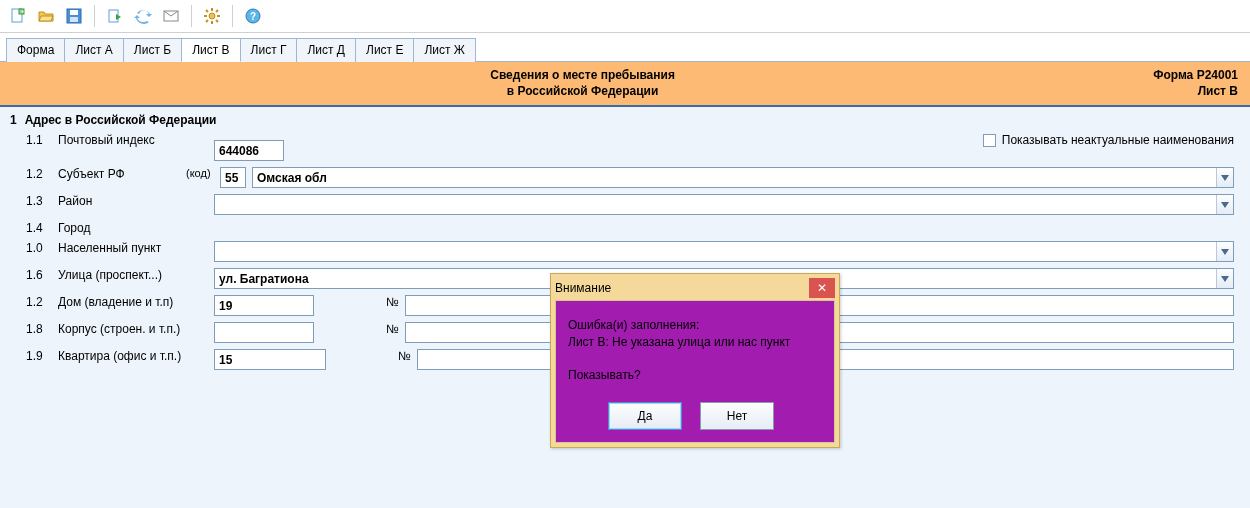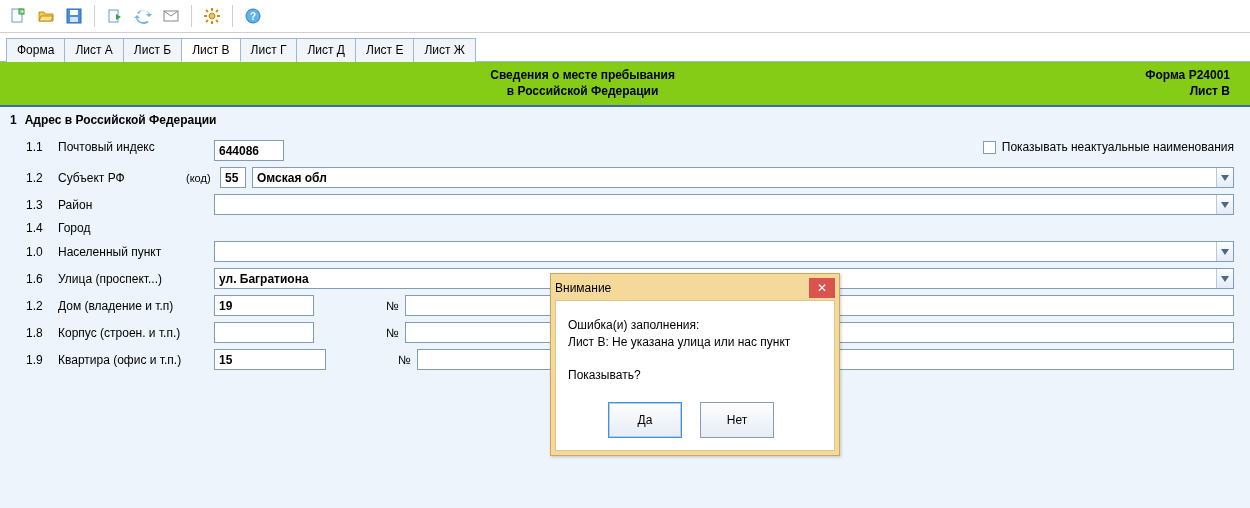--- a/index.html
+++ b/index.html
@@ -48,44 +48,44 @@
     top: 1px;
     margin-right: -1px;
   }
   .tab.active {
     background: #fff;
     border-bottom: 1px solid #fff;
     z-index: 2;
   }
   
   .page-header {
-    background: #84cc16;
+    background: #fdba74;
     border-bottom: 2px solid #3b6ea5;
-    padding: 6px 20px;
+    padding: 6px 12px;
     display: flex;
     align-items: flex-end;
   }
   .page-header .center {
     flex: 1; text-align: center; font-weight: bold; line-height: 1.3;
   }
   .page-header .right {
     text-align: right; font-weight: bold; line-height: 1.3;
   }
   
   .section-title {
     font-weight: bold;
     padding: 6px 10px 6px 10px;
     display:flex; gap:8px;
   }
   .form-area {
     padding: 0 16px 0 26px;
   }
   .row {
     display: flex;
-    align-items: center;
+    align-items: flex-start;
     margin-bottom: 6px;
     gap: 6px;
   }
   .row .num { width: 26px; }
   .row .label { width: 150px; }
   .row .codelbl { width: 28px; font-size:11px; }
   input.text, .combo {
     border: 1px solid #7f9db9;
     background: #fff;
     height: 21px;
@@ -129,30 +129,30 @@
   }
   .dlg-close{
     position:absolute;right:0;top:0;
     width:26px;height:20px;
     background:#d9534f;color:#fff;
     display:flex;align-items:center;justify-content:center;
     cursor:pointer;
     font-size:12px;
   }
   .dlg-body{
-    background:#ffffff;
+    background:#a21caf;
     border:1px solid #d8c690;
     padding:16px 20px 12px 12px;
   }
   .dlg-msg{line-height:1.4;margin-bottom:18px;}
   .dlg-btns{
     display:flex;justify-content:center;gap:18px;margin-top:18px;
   }
   .dlg-btn{
-    width:74px;height:36px;
+    width:74px;height:28px;
     border:1px solid #8a9bb0;
     background:linear-gradient(#fdfdfd,#e6edf6);
     cursor:pointer;
     font-family:inherit;font-size:12px;
   }
   .dlg-btn.primary{
     border:1px solid #4a8fd6;
     box-shadow:0 0 0 1px #a8d0f4 inset;
   }
 </style>

